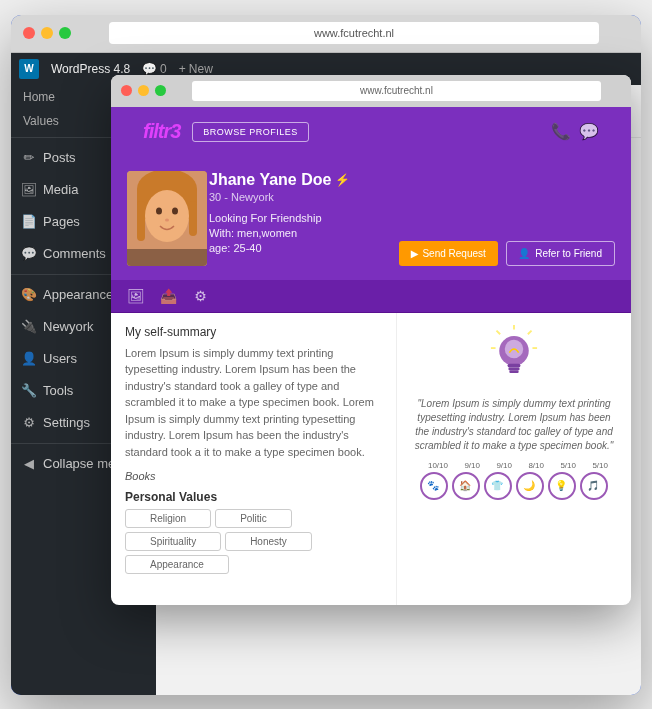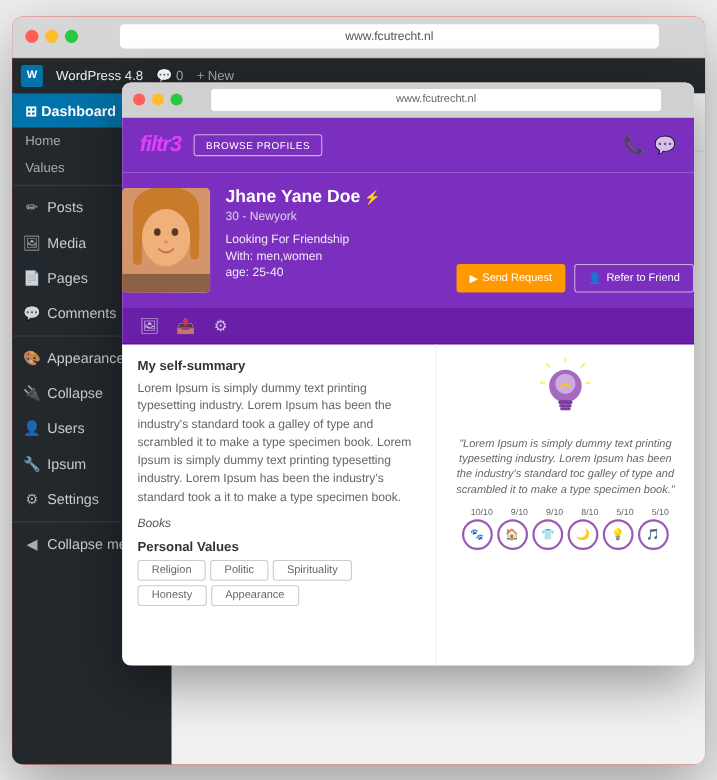--- a/index.html
+++ b/index.html
@@ -11,21 +11,21 @@
       overflow: hidden;
       display: flex;
       align-items: center;
       justify-content: center;
     }
 
     
     .browser-window {
       width: 630px;
       height: 680px;
-      background: #ef4444;
+      background: #1d4ed8;
       border-radius: 10px;
       box-shadow: 0 20px 60px rgba(0,0,0,0.35);
       overflow: hidden;
       position: relative;
     }
 
     .browser-titlebar {
       background: #d6d6d6;
       height: 38px;
       display: flex;
@@ -319,21 +319,21 @@
       color: #666;
       margin: 0 20px;
     }
 
     
     .filtr3-header {
       background: #7B2FBE;
       height: 50px;
       display: flex;
       align-items: center;
-      padding: 0 16px;
+      padding: 0 32px;
       gap: 12px;
     }
 
     .filtr3-logo {
       color: white;
       font-size: 20px;
       font-weight: 700;
       font-style: italic;
       letter-spacing: -1px;
     }
@@ -357,24 +357,24 @@
       margin-left: auto;
       display: flex;
       gap: 8px;
       color: rgba(255,255,255,0.7);
       font-size: 16px;
     }
 
     
     .profile-banner {
       background: #7B2FBE;
-      padding: 14px 0 14px;
+      padding: 14px 16px 14px;
       display: flex;
       align-items: flex-start;
-      gap: 14px;
+      gap: 2px;
       min-height: 110px;
     }
 
     .profile-avatar {
       width: 80px;
       height: 95px;
       border-radius: 4px;
       background: linear-gradient(135deg, #d4a076, #c47a3a, #e8b896);
       overflow: hidden;
       flex-shrink: 0;
@@ -475,21 +475,21 @@
     .profile-left {
       width: 55%;
       padding: 12px 14px;
       border-right: 1px solid #eee;
       overflow-y: auto;
       font-size: 12px;
     }
 
     .section-title {
       font-size: 12px;
-      font-weight: 700;
+      font-weight: 400;
       color: #333;
       margin-bottom: 6px;
     }
 
     .section-text {
       font-size: 11px;
       color: #666;
       line-height: 1.5;
       margin-bottom: 10px;
     }
@@ -498,21 +498,21 @@
       display: flex;
       flex-wrap: wrap;
       gap: 4px;
       margin-bottom: 8px;
     }
 
     .tag {
       background: transparent;
       border: 1px solid #ccc;
       color: #666;
-      padding: 3px 12px;
+      padding: 3px 24px;
       border-radius: 3px;
       font-size: 10px;
     }
 
     .books-movies {
       font-size: 11px;
       color: #555;
       margin-bottom: 4px;
       font-style: italic;
     }
@@ -606,24 +606,20 @@
     </div>
     <div class="wp-new-btn">
       <span>+</span>
       <span>New</span>
     </div>
   </div>
 
   <div class="wp-main">
 
     <div class="wp-sidebar">
-      <div class="sidebar-current">
-        <span>⊞ </span>
-        <span>Dashboard</span>
-      </div>
       <div class="sidebar-sub">Home</div>
       <div class="sidebar-sub">Values</div>
       <div class="sidebar-divider"></div>
 
       <div class="sidebar-item">
         <span class="sidebar-icon">✏</span>
         <span>Posts</span>
       </div>
       <div class="sidebar-item">
         <span class="sidebar-icon">🖼</span>
@@ -637,29 +633,29 @@
         <span class="sidebar-icon">💬</span>
         <span>Comments</span>
       </div>
       <div class="sidebar-divider"></div>
       <div class="sidebar-item">
         <span class="sidebar-icon">🎨</span>
         <span>Appearance</span>
       </div>
       <div class="sidebar-item">
         <span class="sidebar-icon">🔌</span>
-        <span>Collapse</span>
+        <span>Newyork</span>
       </div>
       <div class="sidebar-item">
         <span class="sidebar-icon">👤</span>
         <span>Users</span>
       </div>
       <div class="sidebar-item">
         <span class="sidebar-icon">🔧</span>
-        <span>Ipsum</span>
+        <span>Tools</span>
       </div>
       <div class="sidebar-item">
         <span class="sidebar-icon">⚙</span>
         <span>Settings</span>
       </div>
       <div class="sidebar-divider"></div>
       <div class="sidebar-item">
         <span class="sidebar-icon">◀</span>
         <span>Collapse menu</span>
       </div>

